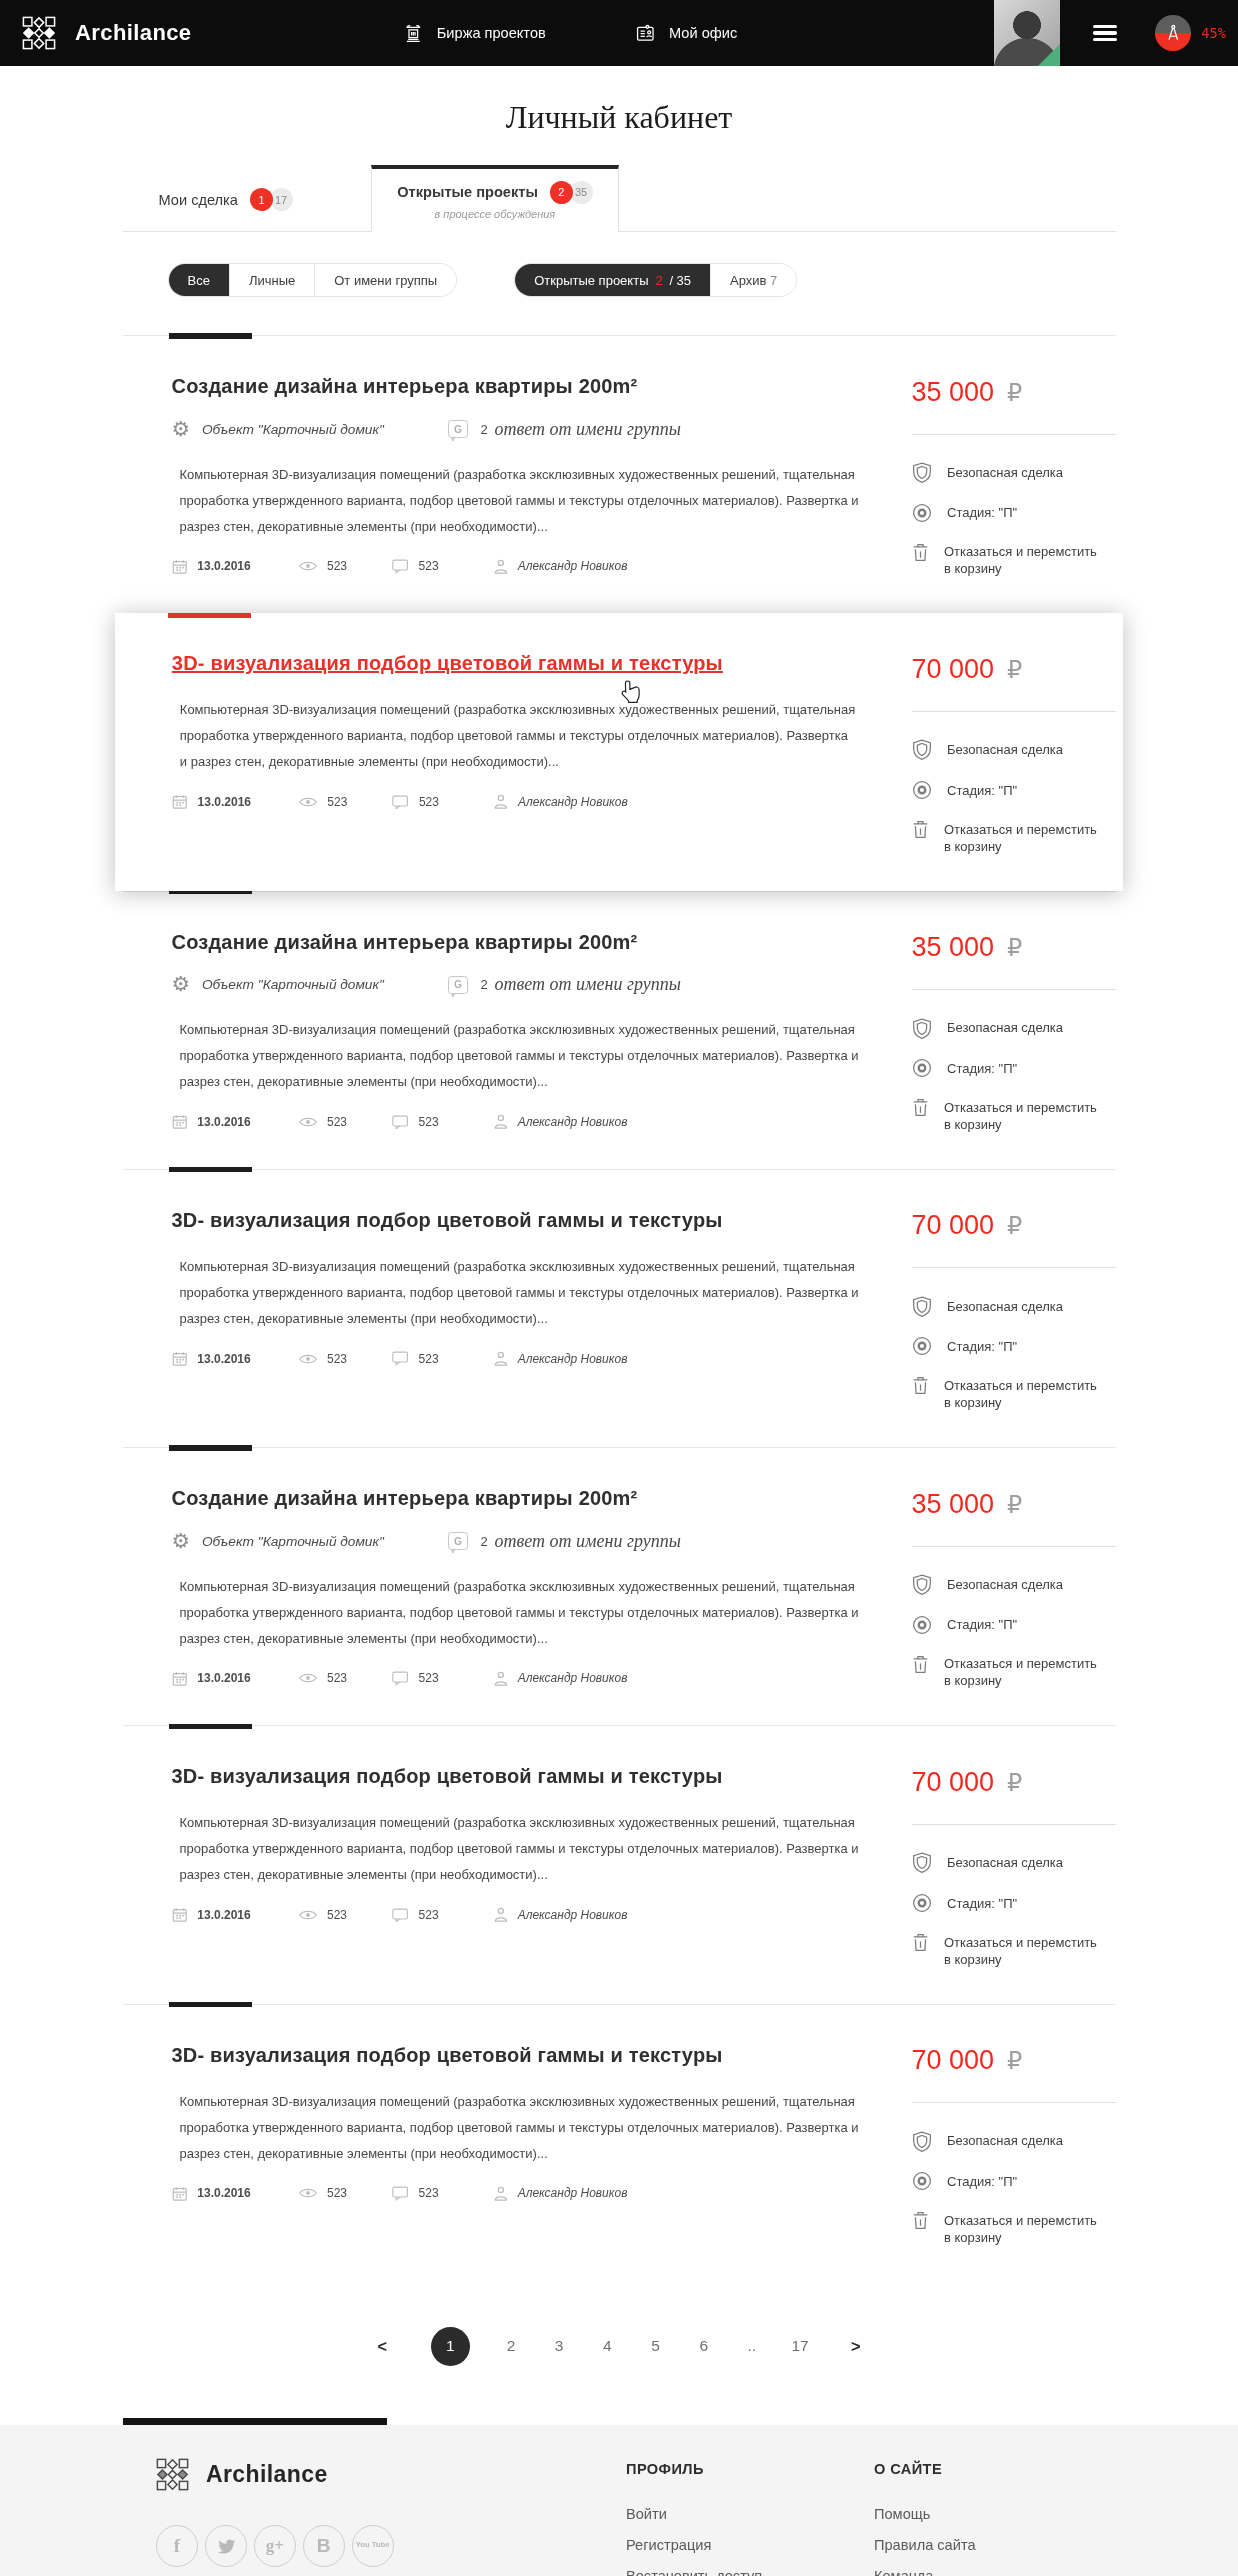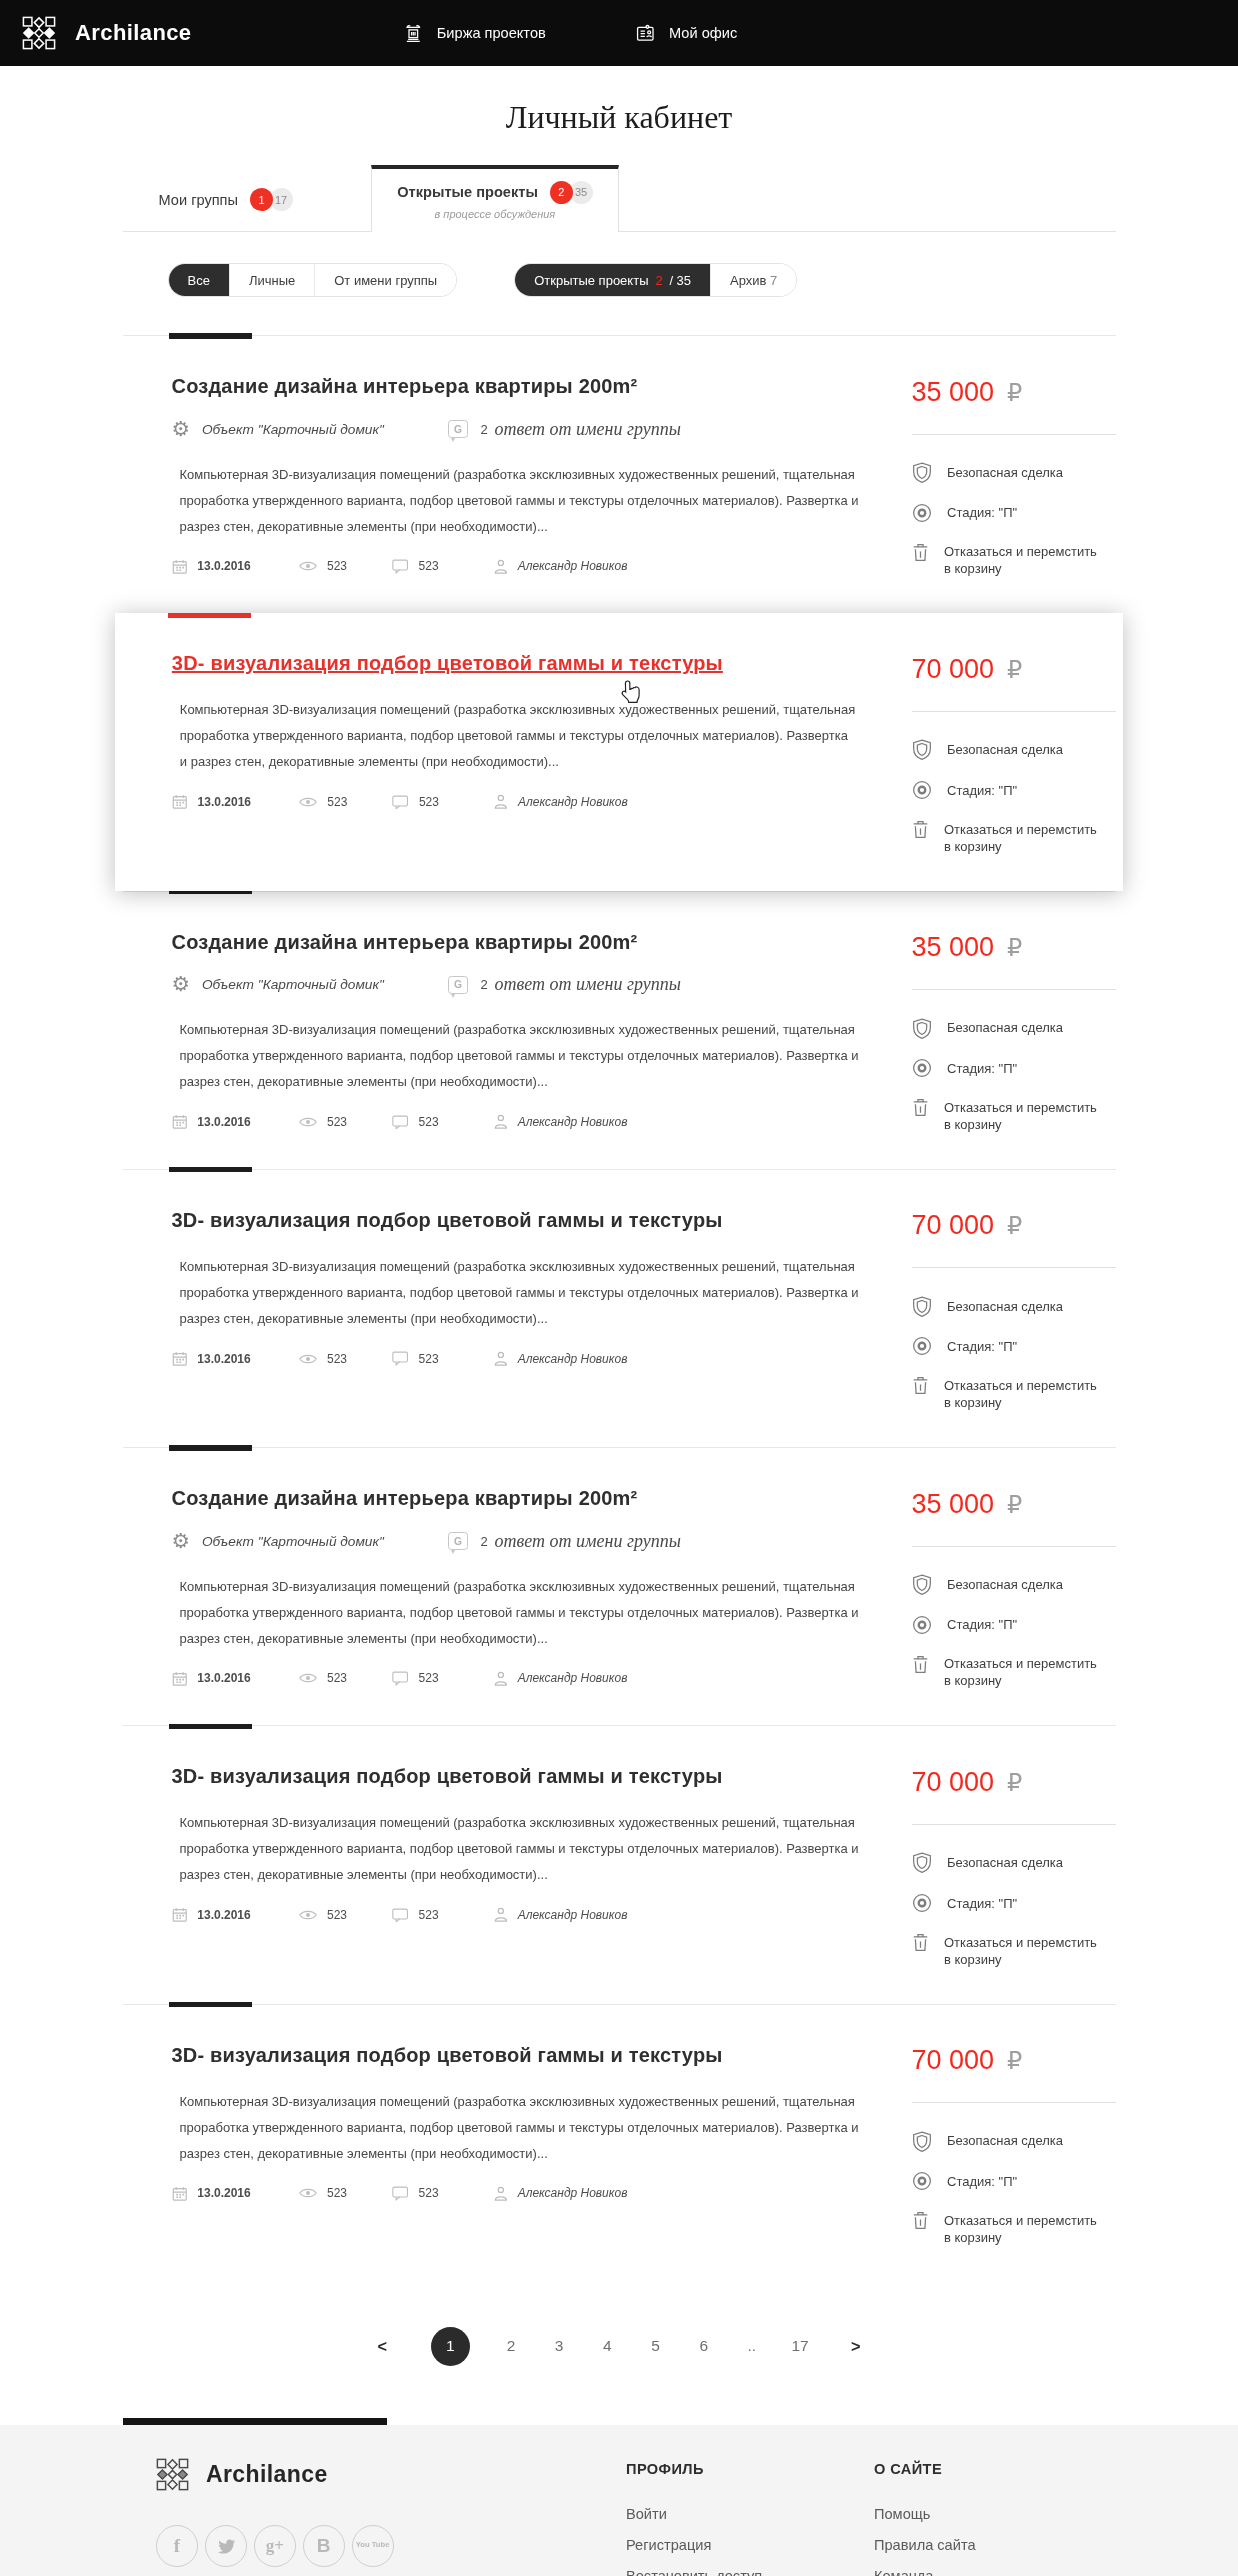--- a/index.html
+++ b/index.html
@@ -175,29 +175,44 @@
       <svg viewBox="0 0 24 24" fill="none" stroke="#fff" stroke-width="1.5">
         <rect x="3" y="5" width="18" height="15" rx="1.5"></rect>
         <circle cx="14.5" cy="4.5" r="1.6" fill="#0c0c0c"></circle>
         <path d="M6.5 9.5 h5 M6.5 12.5 h5 M6.5 15.5 h5"></path>
         <circle cx="16.5" cy="11" r="1.7"></circle>
         <path d="M13.8 16.5 C14 14.5 19 14.5 19.2 16.5"></path>
       </svg>
       <span class="lbl">Мой офис</span>
     </div>
   </nav>
+  <div class="hright">
+    <div class="avatar"></div>
+    <div class="burger">
+        <i></i>
+        <i></i>
+        <i></i>
+      </div>
+    <div class="cbadge">
+      <svg viewBox="0 0 24 24" fill="none" stroke="#fff" stroke-width="1.5">
+        <circle cx="12" cy="4.6" r="1.7"></circle>
+        <path d="M11.2 6.2 L7 19.5 M12.8 6.2 L17 19.5 M8.6 14.8 A7.5 7.5 0 0 0 15.4 14.8"></path>
+      </svg>
+    </div>
+    <span class="pct">45%</span>
+  </div>
 </header>
 
 <h1 class="page-title">Личный кабинет</h1>
 
 <div class="panel">
 
   <div class="tabs">
     <div class="tab">
-      <span class="lbl">Мои группы</span>
+      <span class="lbl">Мои сделка</span>
       <span class="badge red">1</span>
       <span class="badge gray">17</span>
     </div>
     <div class="tab active">
       <div class="tab-line1">
         <span class="lbl">Открытые проекты</span>
         <span class="badge red" style="margin-left:12px">2</span>
         <span class="badge gray">35</span>
       </div>
       <div class="tab-sub">в процессе обсуждения</div>

